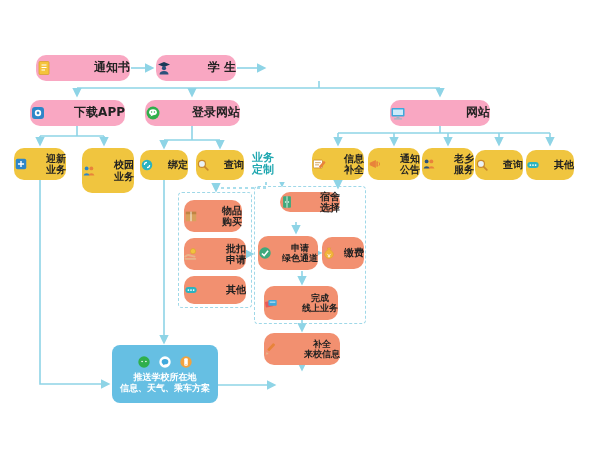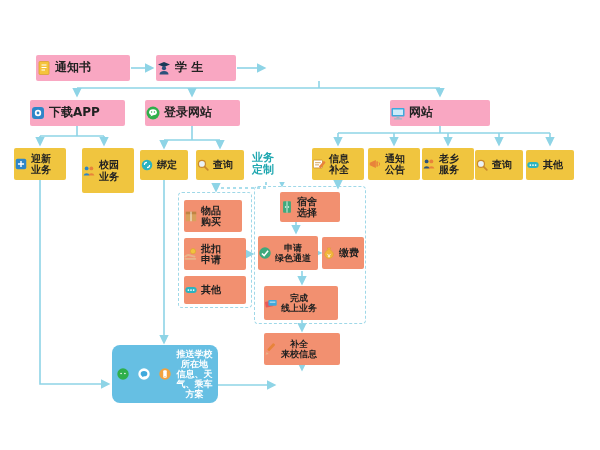--- a/index.html
+++ b/index.html
@@ -1,30 +1,30 @@
 <!DOCTYPE html>
 <html style="--pink: #F9A7C2; --gold: #F0C53F; --salmon: #F29070; --push_blue: #66BFE3; --arrow: #8ED4E6; --teal_text: #1FA7B0; --text: #222222; --bg: #FFFFFF;"><head>
 <meta charset="utf-8">
 <style>
 *{margin:0;padding:0;box-sizing:border-box}
 body{font-family:"DejaVu Sans","Liberation Sans",sans-serif;background:#ddd}
 .stage{position:relative;width:600px;height:450px;background:var(--bg,#fff);overflow:hidden;margin:0 auto}
 .layer{position:absolute;inset:0;z-index:1;pointer-events:none}
-.node{position:absolute;display:flex;align-items:center;justify-content:flex-start;gap:3px;border-radius:2px;z-index:2}
+.node{position:absolute;display:flex;align-items:center;justify-content:space-between;gap:3px;border-radius:10px;z-index:2}
 .label{white-space:pre-line;text-align:center;line-height:1.12;color:var(--text,#222)}
 .pink{background:var(--pink)}
 .pink .label{font-size:12px;font-weight:bold}
 .gold{background:var(--gold)}
 .salmon{background:var(--salmon)}
 .sm .label{font-size:10px;font-weight:600}
 .xs .label{font-size:9px;font-weight:600}
 .teal{background:#fff}
 .teal .label{color:var(--teal_text);font-size:11px;font-weight:bold}
 .dashed{position:absolute;border:1px dashed #9FD8E8;border-radius:4px;z-index:1}
-.push{position:absolute;background:var(--push_blue);border-radius:8px;z-index:2;display:flex;flex-direction:row;align-items:center;justify-content:center;gap:3px;padding:4px}
+.push{position:absolute;background:var(--push_blue);border-radius:8px;z-index:2;display:flex;flex-direction:column;align-items:center;justify-content:center;gap:3px;padding:4px}
 .push .label{color:#fff;font-size:9px;font-weight:600}
 .icrow{display:flex;gap:7px}
 .ic{width:14px;height:14px;flex:0 0 auto}
 .ic16{width:16px;height:16px;flex:0 0 auto}
 svg.arrows path{stroke:var(--arrow);stroke-width:1.6;fill:none}
 svg.arrows path.d{stroke-dasharray:3 3}
 </style>
 </head>
 <body>
 
@@ -221,21 +221,21 @@
   <div class="node salmon sm" style="left:184px;top:276px;width:62px;height:28px">
     <svg class="ic" viewBox="0 0 16 16">
         <rect x="1.5" y="4.5" width="13" height="7" rx="3.5" fill="#2BB3C0"></rect>
         <circle cx="5" cy="8" r="1" fill="#fff"></circle>
         <circle cx="8" cy="8" r="1" fill="#fff"></circle>
         <circle cx="11" cy="8" r="1" fill="#fff"></circle>
       </svg>
     <span class="label">其他</span>
   </div>
 
-  <div class="node salmon sm" style="left:280px;top:192px;width:60px;height:30px">
+  <div class="node salmon sm" style="left:280px;top:192px;width:60px;height:20px">
     <svg class="ic" viewBox="0 0 16 16">
         <rect x="3.5" y="1.5" width="9" height="13" rx="1" fill="#3FA97C"></rect>
         <path d="M8 1.5 v13" stroke="#fff" stroke-width="0.9"></path>
         <circle cx="6.3" cy="8" r="0.8" fill="#fff"></circle>
         <circle cx="9.7" cy="8" r="0.8" fill="#fff"></circle>
       </svg>
     <span class="label">宿舍
 选择</span>
   </div>
   <div class="node salmon xs" style="left:258px;top:236px;width:60px;height:34px">

